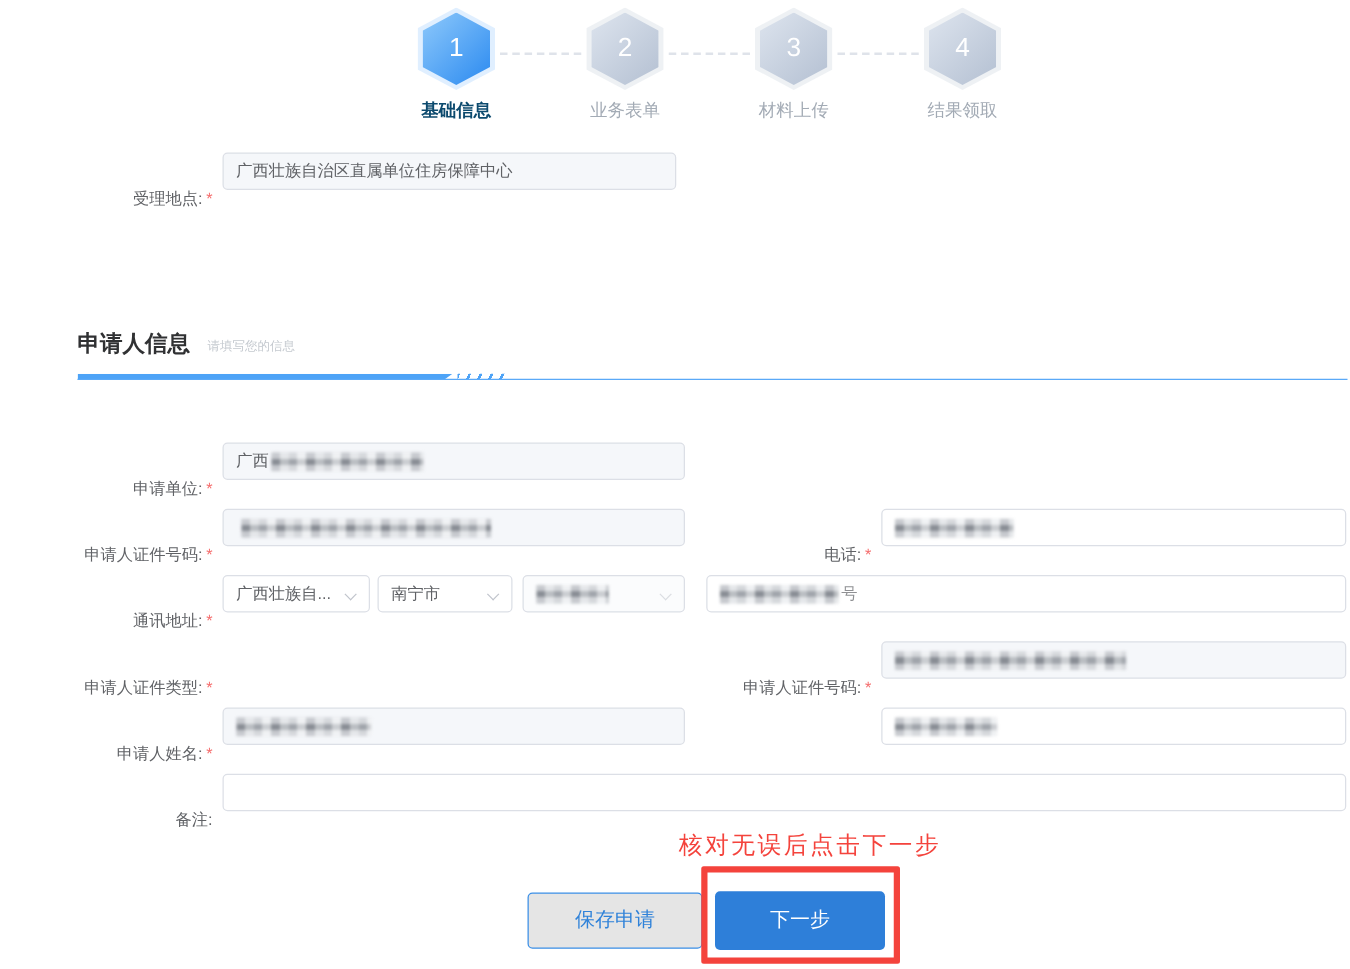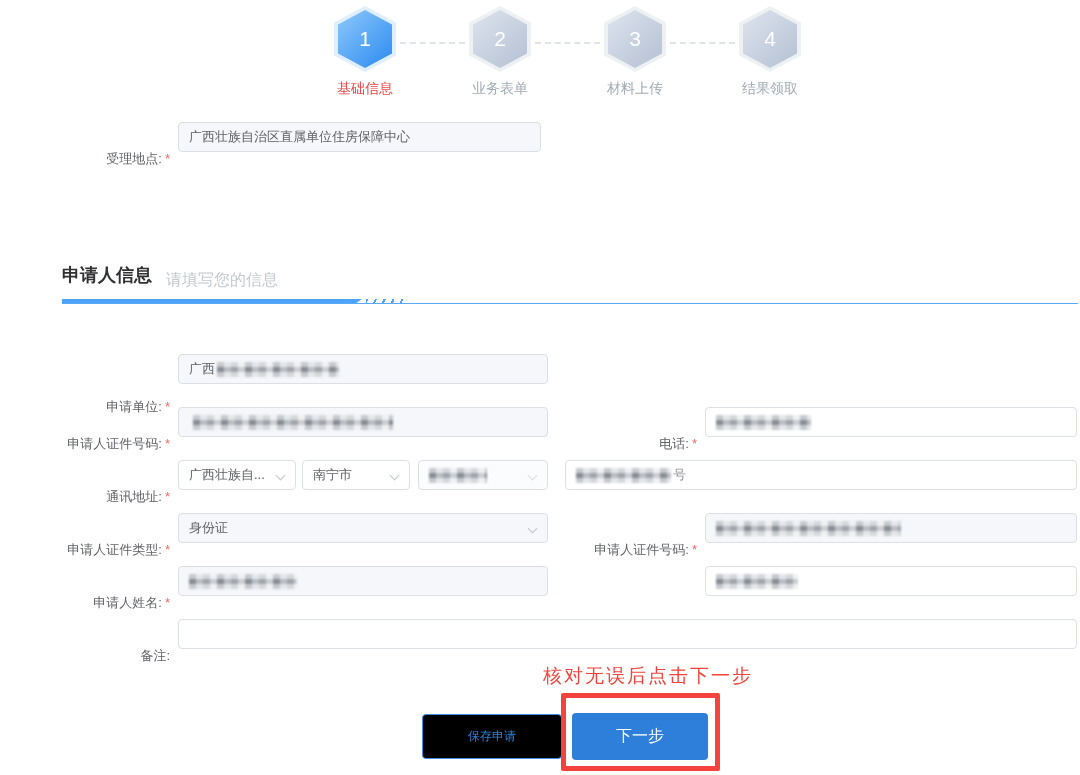--- a/index.html
+++ b/index.html
@@ -11,50 +11,50 @@
   .wizard { position:absolute; left:330px; top:6px; display:flex; align-items:flex-start; }
   .step { width:70px; display:flex; flex-direction:column; align-items:center; }
   .hex-outer { width:62px; height:66px; display:flex; align-items:center; justify-content:center;
     clip-path:polygon(50% 0,100% 25%,100% 75%,50% 100%,0 75%,0 25%); background:rgba(64,158,255,.16); }
   .step.inactive .hex-outer { background:rgba(150,165,188,.16); }
   .hex { width:54px; height:58px; clip-path:polygon(50% 0,100% 25%,100% 75%,50% 100%,0 75%,0 25%);
     display:flex; align-items:center; justify-content:center;
     background:linear-gradient(135deg,#8ec9fb 0%,#2b8af0 100%); }
   .step.inactive .hex { background:linear-gradient(135deg,#dde4ee 0%,#b4c0d2 100%); }
   .hex span { color:#fff; font-size:21px; }
-  .step-label { margin-top:8px; font-size:14px; font-weight:normal; color:#ef4444; white-space:nowrap; }
+  .step-label { margin-top:8px; font-size:14px; font-weight:bold; color:#0c4a6e; white-space:nowrap; }
   .step.inactive .step-label { color:#a3abb5; font-weight:normal; }
   .connector { width:65px; border-top:2px dashed #dfe3ea; margin-top:36px; }
 
   
   .lbl { position:absolute; font-size:13px; color:#606266; line-height:30px; text-align:right; white-space:nowrap;margin-top:22px; }
   .lbl .star { color:#f56c6c; margin-left:3px; }
   .ipt { position:absolute; height:30px; border:1px solid #dcdfe6; border-radius:4px; background:#fff;
     font-size:13px; color:#606266; padding:0 10px; display:flex; align-items:center; overflow:hidden; white-space:nowrap; }
   .ipt.disabled { background:#f5f7fa; }
   .sel { padding-right:32px; }
   .chev { position:absolute; right:11px; top:11px; width:7px; height:7px;
     border-right:1px solid #c0c4cc; border-bottom:1px solid #c0c4cc; transform:rotate(45deg); }
   .redact { display:inline-block; height:15px; border-radius:1px; vertical-align:middle;
     background-image:repeating-linear-gradient(90deg,#989da5 0 7px,#cfd3d8 7px 14px,#b2b7be 14px 21px,#e2e5e9 21px 28px),
                      repeating-linear-gradient(0deg,rgba(255,255,255,.45) 0 5px,rgba(0,0,0,.10) 5px 10px);
     background-blend-mode:overlay; filter:blur(1.1px); }
 
   
   .sec-title { position:absolute; left:62px; top:263px; font-size:18px; font-weight:bold; color:#303133; }
-  .sec-sub { position:absolute; left:166px; top:270px; font-size:16px; color:#c4c9cf; }
+  .sec-sub { position:absolute; left:166px; top:270px; font-size:10px; color:#c4c9cf; }
   .sec-bar { position:absolute; left:62px; top:299px; width:300px; height:5px; background:#4da3f7;
     clip-path:polygon(0 0,100% 0,calc(100% - 7px) 100%,0 100%); }
   .sec-hatch { position:absolute; left:366px; top:299px; width:40px; height:5px;
     background:repeating-linear-gradient(115deg,#4da3f7 0 2px,transparent 2px 8px); }
   .sec-line { position:absolute; left:62px; top:303px; width:1016px; height:1px; background:#5aa9f8; }
 
   
-  .btn-save { position:absolute; left:422px; top:714px; width:140px; height:45px; background:#000000;
-    border:1px solid #3a8ee6; border-radius:4px; color:#2f82d9; font-size:12px; cursor:pointer;
+  .btn-save { position:absolute; left:422px; top:714px; width:140px; height:45px; background:#e5e5e5;
+    border:1px solid #3a8ee6; border-radius:4px; color:#2f82d9; font-size:16px; cursor:pointer;
     font-family:inherit; }
   .btn-next { position:absolute; left:572px; top:713px; width:136px; height:47px; background:#2e7fd9;
     border:none; border-radius:4px; color:#fff; font-size:16px; cursor:pointer; font-family:inherit; }
   .red-box { position:absolute; left:561px; top:693px; width:159px; height:78px;
     border:5px solid #f4433c; border-radius:2px; pointer-events:none; }
   .red-note { position:absolute; left:543px; top:663px; font-size:19px; color:#f4433c; letter-spacing:2px; white-space:nowrap; }
 </style>
 </head>
 <body>
 
@@ -104,21 +104,21 @@
   <div class="ipt disabled" style="left:178px;top:122px;width:363px;">
     <span>广西壮族自治区直属单位住房保障中心</span>
   </div>
 
   <div class="sec-title">申请人信息</div>
   <div class="sec-sub">请填写您的信息</div>
   <div class="sec-bar"></div>
   <div class="sec-hatch"></div>
   <div class="sec-line"></div>
 
-  <div class="lbl" style="left:0;width:170px;top:370px;">
+  <div class="lbl" style="left:0;width:170px;top:354px;">
     <span>申请单位:</span><span class="star">*</span>
   </div>
   <div class="ipt disabled" style="left:178px;top:354px;width:370px;">
     <span>广西</span>
       <span class="redact" style="width:122px;margin-left:2px;"></span>
   </div>
 
   <div class="lbl" style="left:0;width:170px;top:407px;">
     <span>申请人证件号码:</span><span class="star">*</span>
   </div>
@@ -148,24 +148,20 @@
     <i class="chev" style="opacity:.55;"></i>
   </div>
   <div class="ipt" style="left:565px;top:460px;width:512px;">
     <span class="redact" style="width:95px;"></span>
     <span style="margin-left:2px;opacity:.7;">号</span>
   </div>
 
   <div class="lbl" style="left:0;width:170px;top:513px;">
     <span>申请人证件类型:</span><span class="star">*</span>
   </div>
-  <div class="ipt sel disabled" style="left:178px;top:513px;width:370px;">
-    <span>身份证</span>
-    <i class="chev"></i>
-  </div>
   <div class="lbl" style="left:500px;width:197px;top:513px;">
     <span>申请人证件号码:</span><span class="star">*</span>
   </div>
   <div class="ipt disabled" style="left:705px;top:513px;width:372px;">
     <span class="redact" style="width:185px;"></span>
   </div>
 
   <div class="lbl" style="left:0;width:170px;top:566px;">
     <span>申请人姓名:</span><span class="star">*</span>
   </div>

